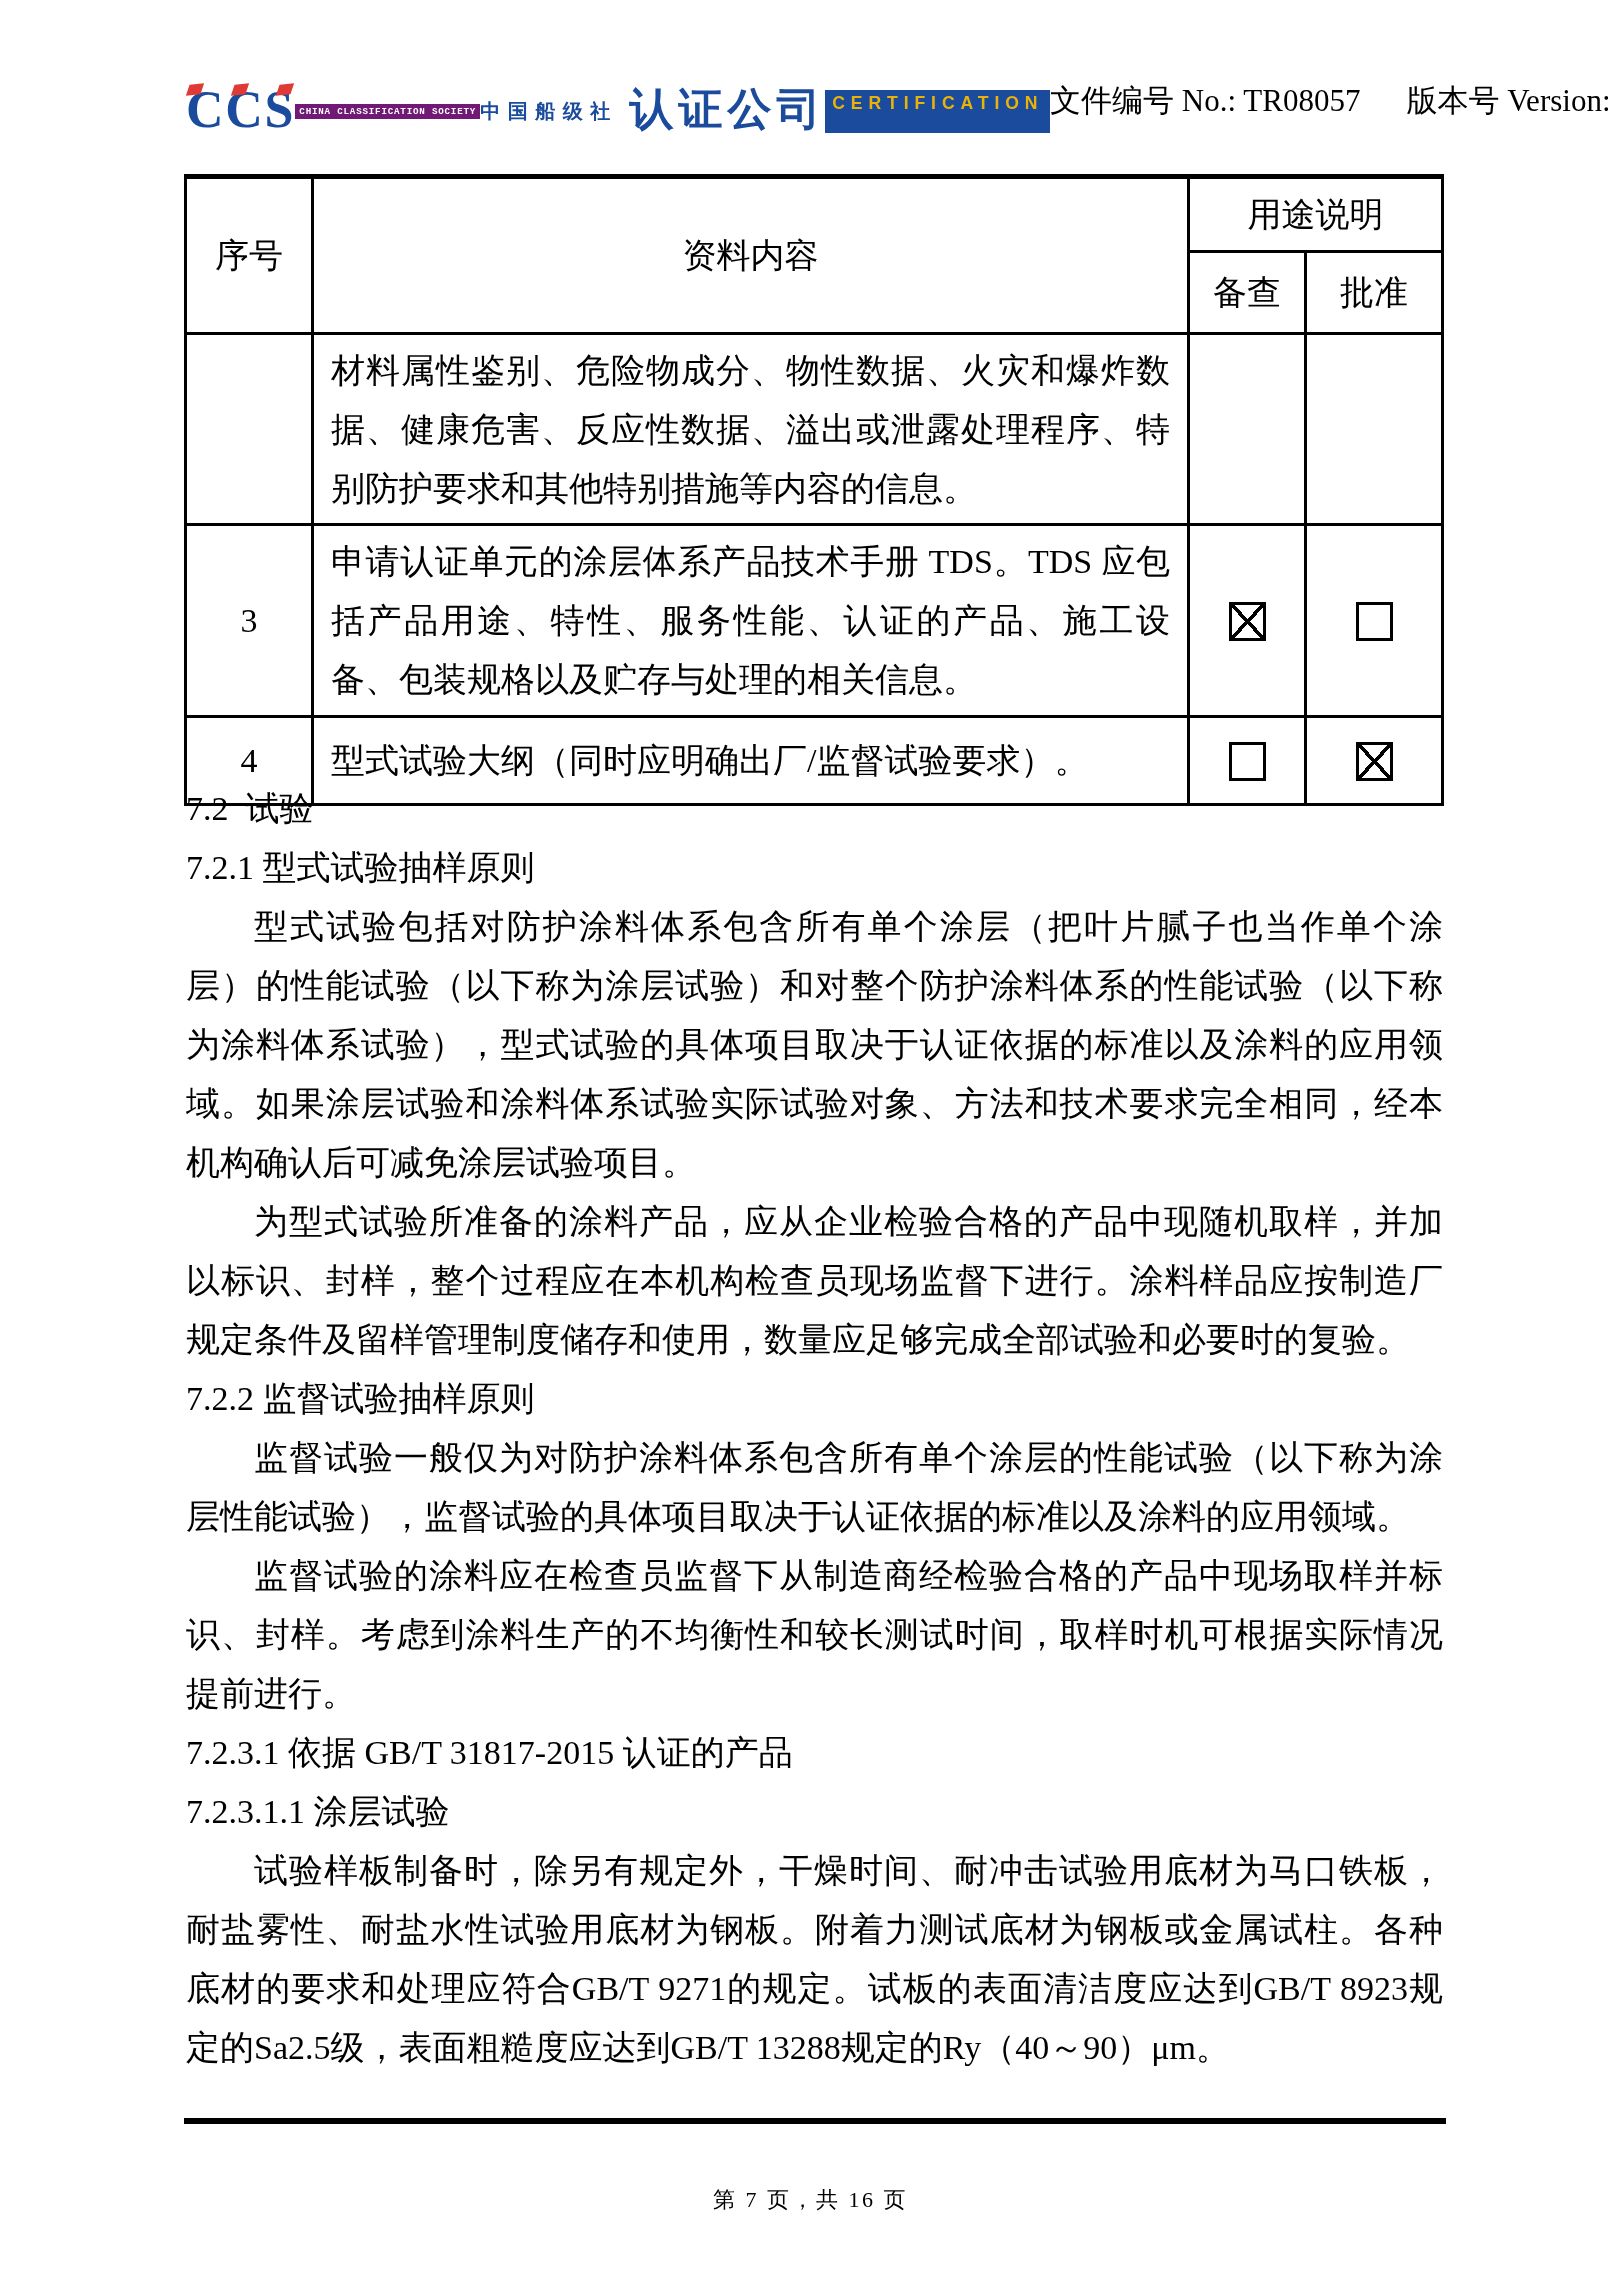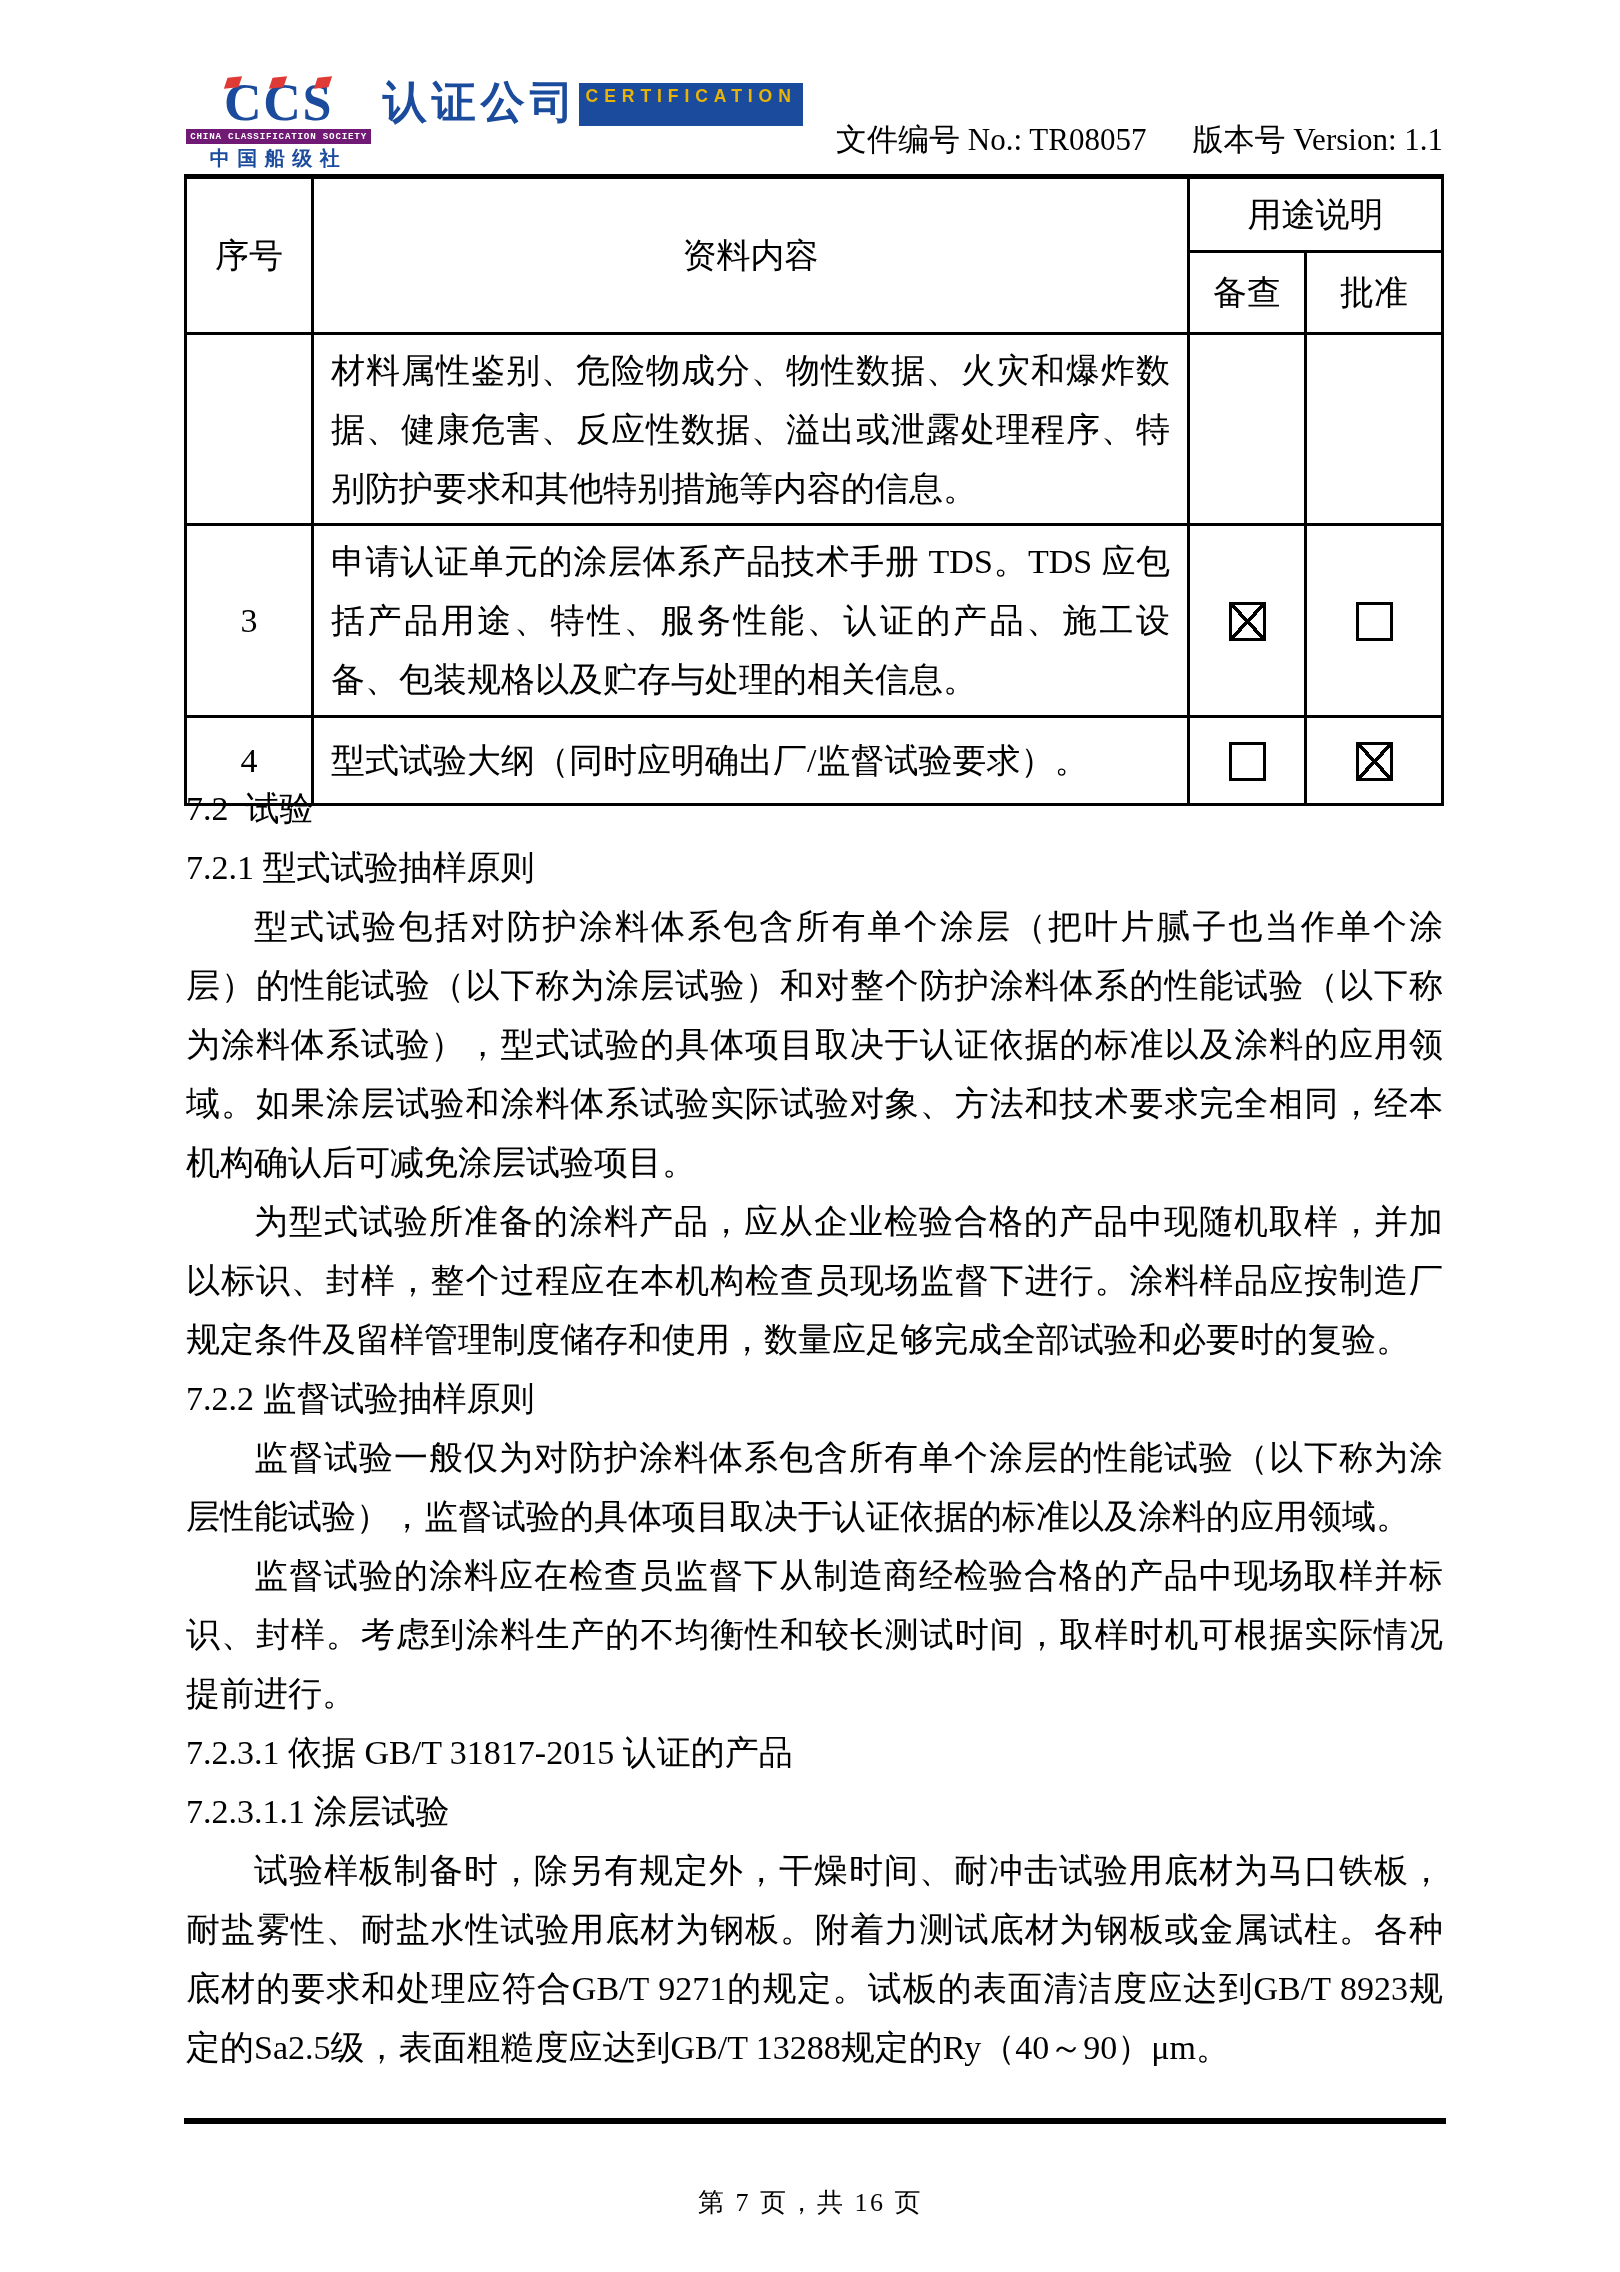--- a/index.html
+++ b/index.html
@@ -3,21 +3,21 @@
 <meta charset="utf-8">
 <style>
   html,body{margin:0;padding:0;background:#888;}
   .page{
     position:relative;width:1621px;height:2273px;background:#ffffff;
     font-family:"Liberation Serif","DejaVu Serif",serif;color:#000;overflow:hidden;
   }
   
   .hdr{position:absolute;top:80px;left:186px;width:1257px;display:flex;justify-content:space-between;align-items:flex-end;}
   .logo{display:flex;align-items:flex-start;gap:11.7px;}
-  .logo-left{display:flex;flex-direction:column;align-items:center;}
+  .logo-left{display:flex;flex-direction:row;align-items:center;}
   .ccs-wrap{position:relative;line-height:1;}
   .ccs-text{font-size:52px;font-weight:bold;letter-spacing:1.7px;line-height:0.9;}
   .red-tick{position:absolute;top:-3.4px;width:14.2px;height:11px;transform:skewX(-24deg) rotate(-6deg);}
   .soc-bar{margin-top:2.5px;padding:1.7px 4.2px;font-size:9.2px;font-weight:bold;letter-spacing:0.8px;color:#fff;font-family:"Liberation Sans",sans-serif;white-space:nowrap;}
   .soc-cn{margin-top:1.7px;font-size:20px;letter-spacing:7.5px;font-weight:bold;white-space:nowrap;}
   .logo-right{display:flex;flex-direction:row;}
   .cert-cn{font-size:44px;font-weight:bold;letter-spacing:5px;line-height:1.05;white-space:nowrap;}
   .cert-bar{margin-top:3.4px;padding:2.5px 6.7px;font-size:17.6px;font-weight:bold;letter-spacing:5.9px;color:#eab308;font-family:"Liberation Sans",sans-serif;text-align:center;white-space:nowrap;}
   .hdr-meta{font-size:31px;padding-bottom:11.7px;white-space:nowrap;}
   .hdr-meta .gap{display:inline-block;width:46px;}
@@ -40,21 +40,21 @@
       linear-gradient(to top right, transparent 46%, #000 46%, #000 54%, transparent 54%),
       linear-gradient(to bottom right, transparent 46%, #000 46%, #000 54%, transparent 54%);
   }
   
   .bodytext{position:absolute;top:779px;left:186px;width:1257px;font-size:34px;line-height:59px;}
   .bodytext .blk{margin:0;white-space:pre-wrap;}
   .bodytext .h{text-align:left;}
   .bodytext .p{text-indent:2em;text-align:justify;}
   
   .foot-line{position:absolute;left:184px;top:2118px;width:1262px;height:5.9px;background:#000;}
-  .foot-text{position:absolute;top:2185px;left:0;width:1621px;text-align:center;font-size:26px;letter-spacing:2.5px;}
+  .foot-text{position:absolute;top:2185px;left:0;width:1621px;text-align:center;font-size:22px;letter-spacing:2.5px;}
 </style>
 </head>
 <body>
 
 <div class="page">
 
   <div class="hdr">
     <div class="logo">
       <div class="logo-left">
         <div class="ccs-wrap">

